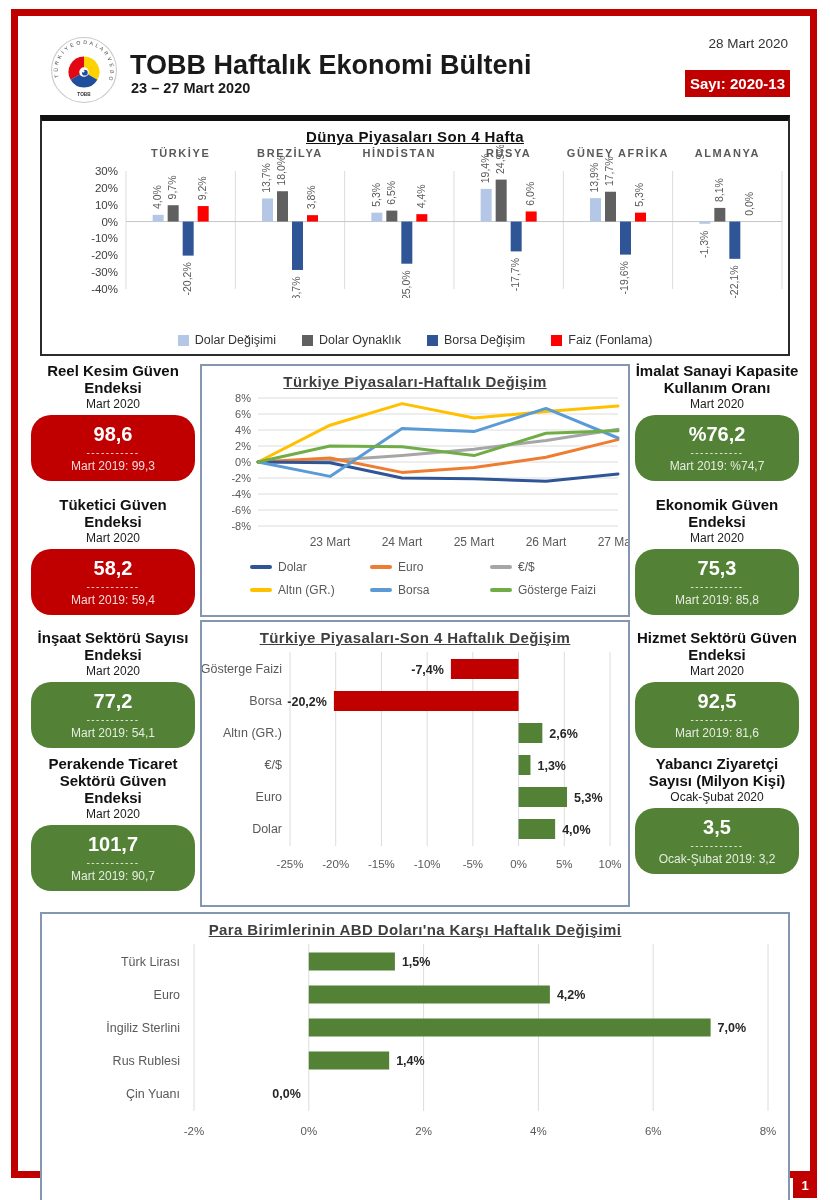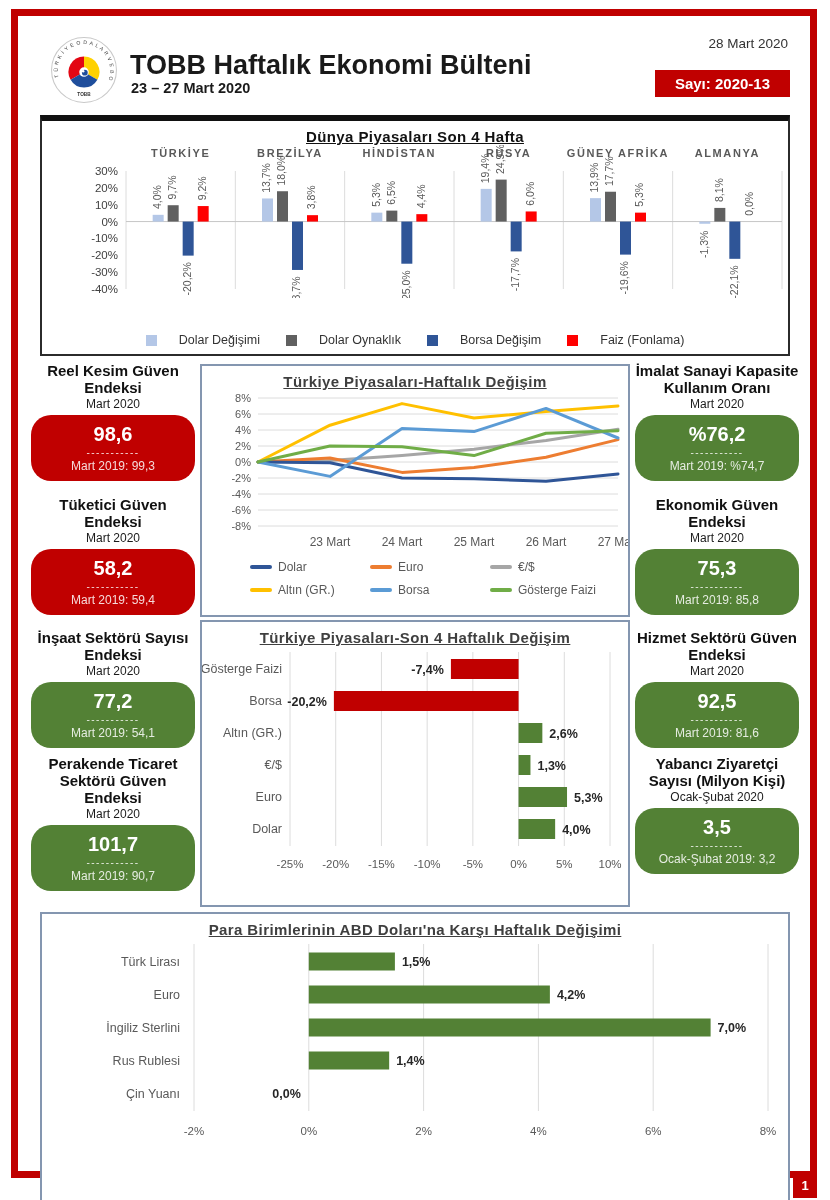--- a/index.html
+++ b/index.html
@@ -6,35 +6,35 @@
   #app{position:relative;width:830px;height:1200px;background:#fff;overflow:hidden;
        font-family:"Liberation Sans","DejaVu Sans",sans-serif;color:#222;}
   .frame{position:absolute;left:11px;top:9px;width:806px;height:1169px;
          border:7px solid #C00000;box-sizing:border-box;pointer-events:none;z-index:1;}
   
   .logo{position:absolute;left:50px;top:36px;width:68px;height:68px;z-index:2;}
   .main-title{position:absolute;left:130px;top:50px;font-size:27px;font-weight:600;color:#1a1a1a;z-index:2;}
   .sub-title{position:absolute;left:131px;top:80px;font-size:14.5px;font-weight:600;color:#1a1a1a;z-index:2;}
   .date{position:absolute;right:42px;top:36px;font-size:13.5px;color:#333;z-index:2;}
   .issue-badge{position:absolute;right:40px;top:70px;background:#C00000;color:#fff;
-               font-size:15px;font-weight:bold;padding:5px 20px;z-index:2;}
+               font-size:15px;font-weight:bold;padding:5px 5px;z-index:2;}
   
   .chart-box{position:absolute;background:#fff;box-sizing:border-box;z-index:2;}
   #world-box{left:40px;top:115px;width:750px;height:241px;border:2px solid #2b2b2b;border-top:6px solid #111;}
   #line-box{left:200px;top:364px;width:430px;height:253px;border:2px solid #8496B0;}
   #fourweek-box{left:200px;top:620px;width:430px;height:287px;border:2px solid #8496B0;}
   #currency-box{left:40px;top:912px;width:750px;height:296px;border:2px solid #8496B0;}
   .box-title{text-align:center;font-weight:bold;font-size:15px;letter-spacing:.4px;
              text-decoration:underline;margin-top:7px;color:#111;}
   #line-box .box-title,#fourweek-box .box-title,#currency-box .box-title{color:#3f3f3f;}
   svg{display:block;margin:0 auto;}
   svg text{font-family:"Liberation Sans","DejaVu Sans",sans-serif;}
   
   #world-legend{position:absolute;left:0;right:0;bottom:7px;display:flex;justify-content:center;gap:26px;}
-  #world-legend .lg{display:flex;align-items:center;gap:22px;font-size:12.5px;color:#333;}
+  #world-legend .lg{display:flex;align-items:center;gap:6px;font-size:12.5px;color:#333;}
   #world-legend .sw{width:11px;height:11px;display:inline-block;}
   #line-legend{display:grid;grid-template-columns:1fr 1fr 1fr;row-gap:9px;margin:4px 18px 0 48px;}
   #line-legend .lg{display:flex;align-items:center;gap:6px;font-size:12px;color:#595959;}
   #line-legend .sw{width:22px;height:3.5px;border-radius:2px;display:inline-block;}
   
   .card-col{position:absolute;top:362px;width:166px;height:545px;z-index:2;}
   #left-col{left:30px;} #right-col{left:634px;}
   .card-group{position:absolute;left:0;width:166px;text-align:center;}
   .card-title{font-size:15px;font-weight:bold;color:#111;line-height:1.14;}
   .card-period{font-size:12px;color:#1a1a1a;margin-top:1px;}

